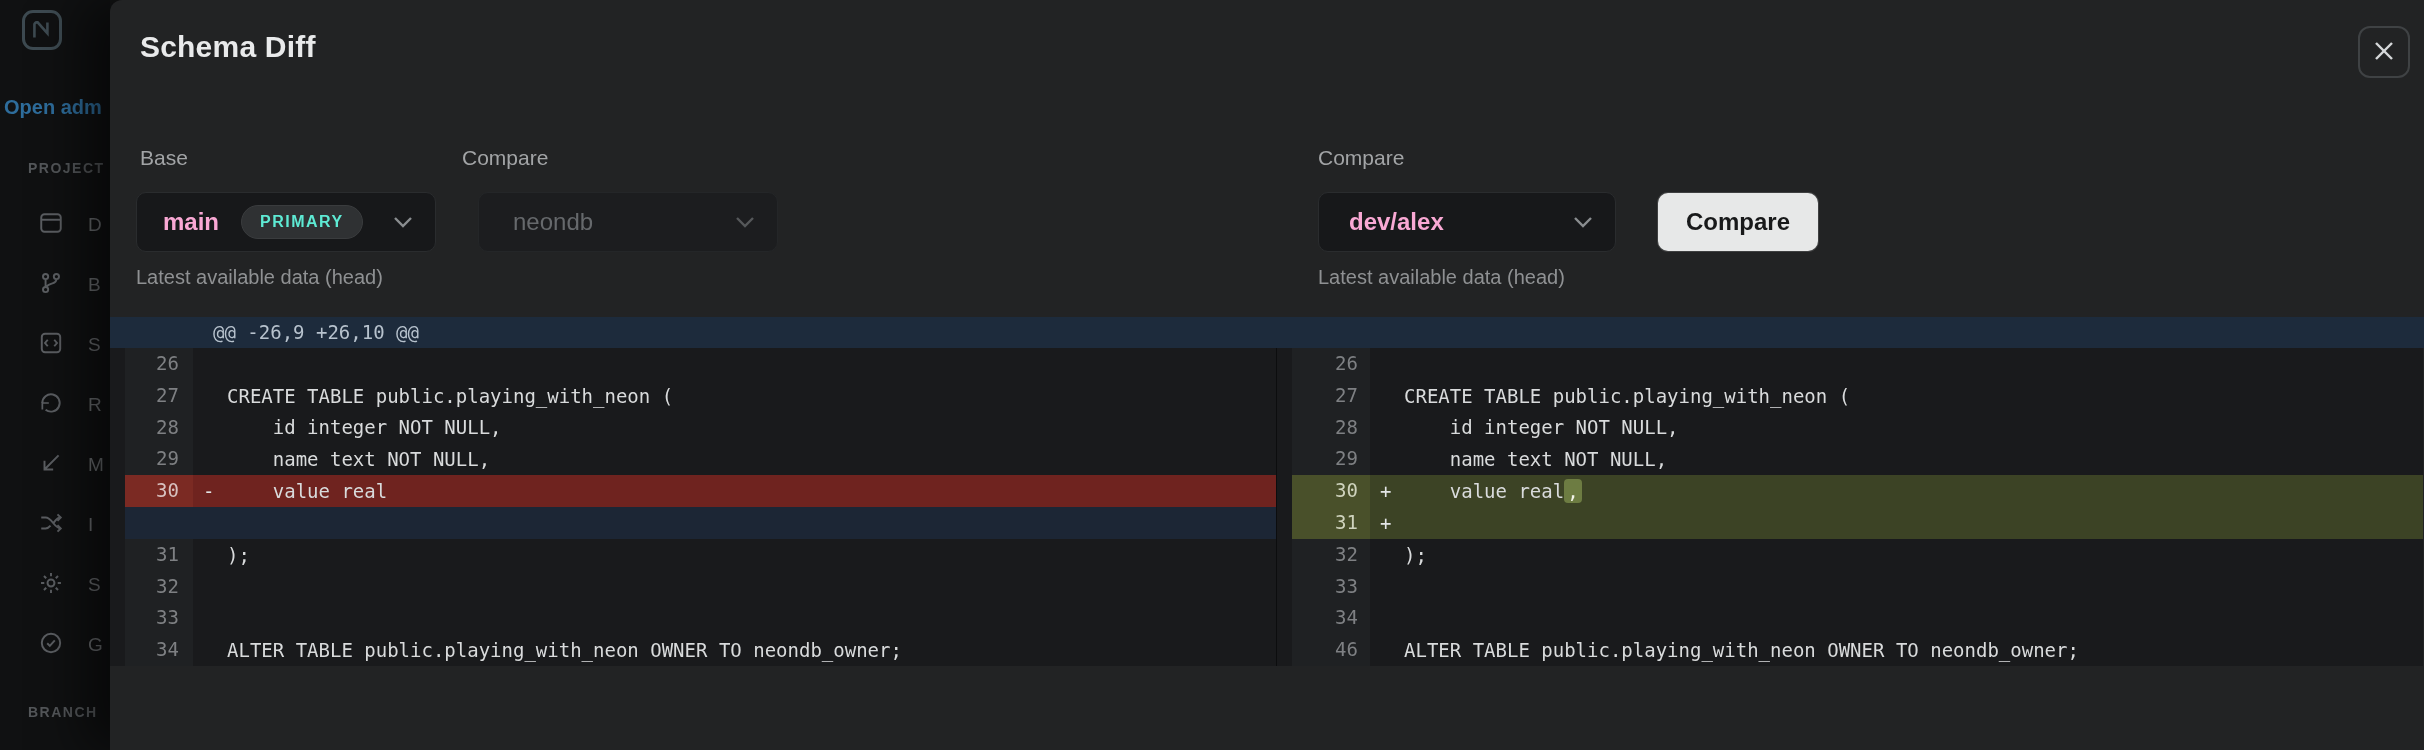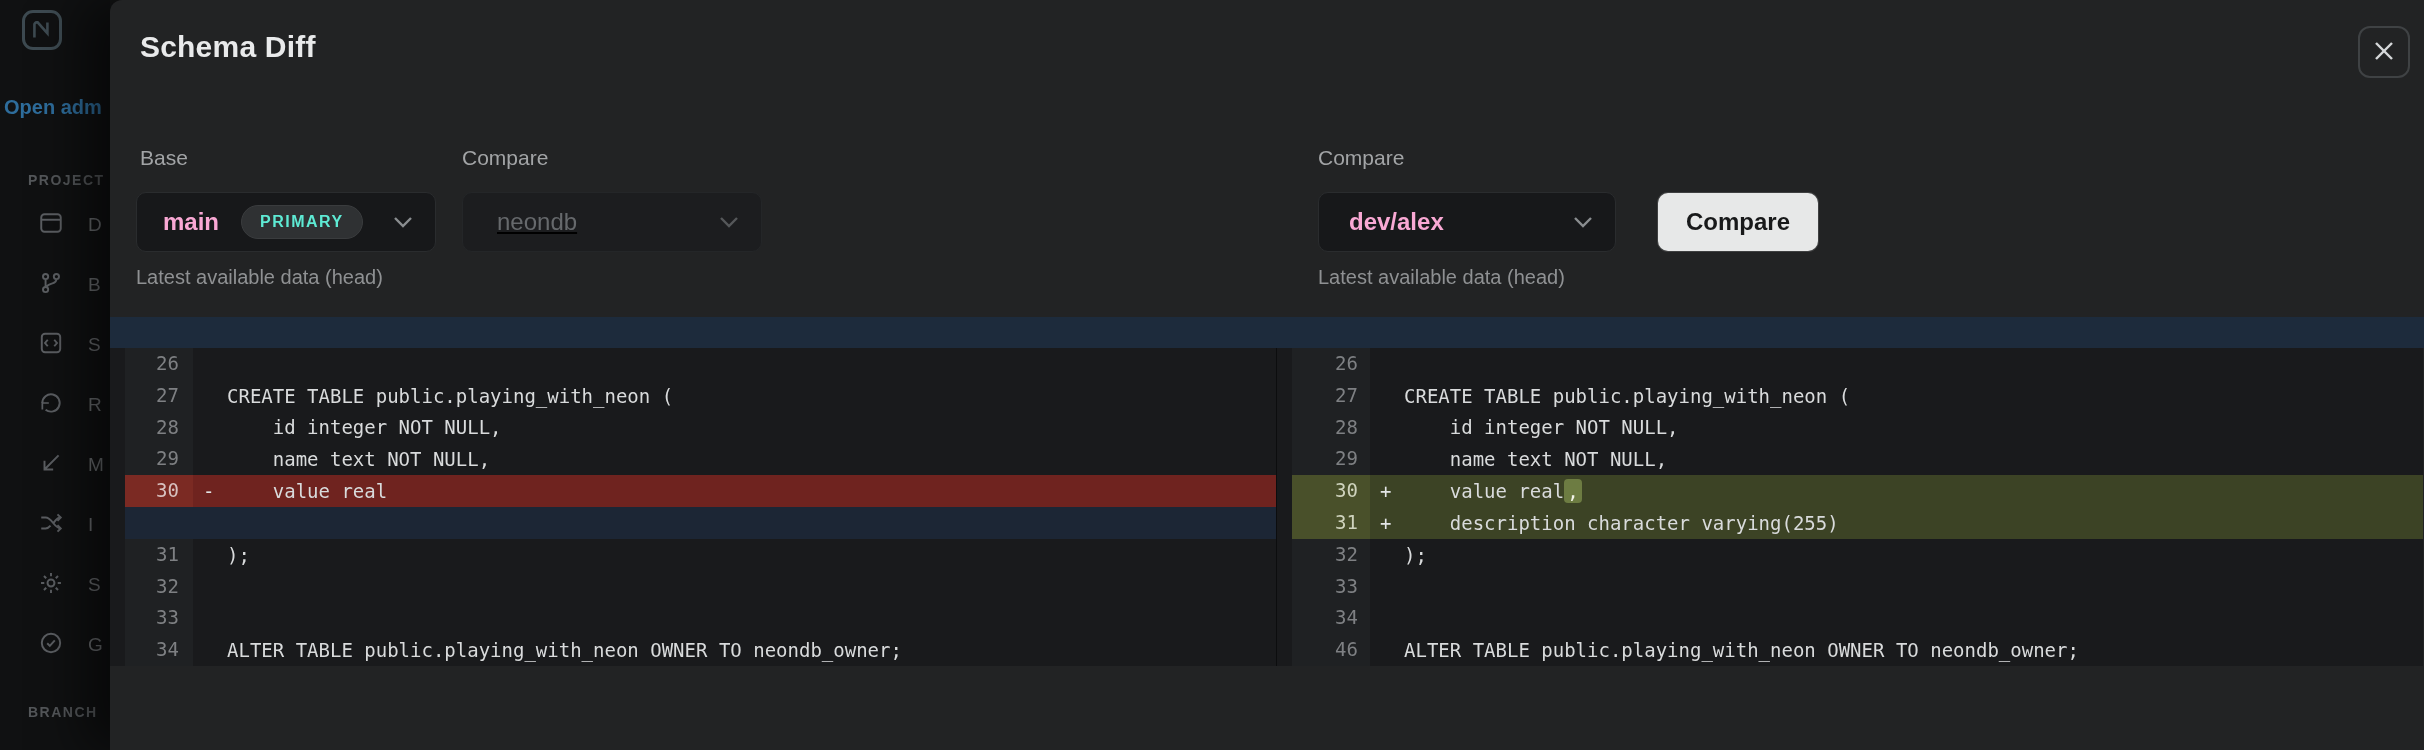--- a/index.html
+++ b/index.html
@@ -84,21 +84,21 @@
 
 <div class="stage">
 
   <nav class="sidebar">
     <div class="logo">
       <svg width="26" height="26" viewBox="0 0 24 24" fill="none" stroke="#46555c" stroke-width="2.4">
         <path d="M5 19 V7 a2 2 0 0 1 2-2 h1 l9 10 V5"></path>
       </svg>
     </div>
     <a class="open-link">Open adm</a>
-    <div class="side-section" style="top:160px;margin-top:12px;">PROJECT</div>
+    <div class="side-section" style="top:160px;">PROJECT</div>
     <div class="side-items">
         <div class="side-item">
           <span class="icon"><svg width="26" height="26" viewBox="0 0 24 24" fill="none" stroke="currentColor" stroke-width="1.8">
               <rect x="3" y="4" width="18" height="16" rx="3"></rect>
               <line x1="3" y1="9" x2="21" y2="9"></line>
             </svg></span>
           <span class="lbl">D</span>
         </div>
         <div class="side-item">
           <span class="icon"><svg width="26" height="26" viewBox="0 0 24 24" fill="none" stroke="currentColor" stroke-width="1.8">
@@ -172,21 +172,21 @@
     <div class="select" style="left:26px; width:300px;">
       <span class="val" style="margin-left:26px;">main</span>
       <span class="badge">PRIMARY</span>
       <span class="chev">
         <svg width="20" height="12" viewBox="0 0 20 12" fill="none" stroke="#8a8d90" stroke-width="2.4">
           <polyline points="2,2 10,10 18,2"></polyline>
         </svg>
       </span>
     </div>
 
-    <div class="select muted" style="left:352px; width:300px;text-decoration:underline;">
+    <div class="select muted" style="left:368px; width:300px;">
       <span class="val" style="margin-left:34px;">neondb</span>
       <span class="chev">
         <svg width="20" height="12" viewBox="0 0 20 12" fill="none" stroke="#55585a" stroke-width="2.4">
           <polyline points="2,2 10,10 18,2"></polyline>
         </svg>
       </span>
     </div>
 
     <div class="select" style="left:1208px; width:298px;">
       <span class="val" style="margin-left:30px;">dev/alex</span>
@@ -197,20 +197,21 @@
       </span>
     </div>
 
     <button class="compare-btn">Compare</button>
 
     <div class="hint" style="left:26px;">Latest available data (head)</div>
     <div class="hint" style="left:1208px;">Latest available data (head)</div>
 
     <div class="diff">
       <div class="hunk-bar">
+        <div class="hunk-left">@@ -26,9 +26,10 @@</div>
         <div class="hunk-right"></div>
       </div>
       <div class="panes">
         <div class="pane left" id="pane-left">
             <div class="row context">
               <span class="ln-cell">26</span>
               <span class="sign"></span>
               <span class="code"></span>
             </div>
             <div class="row context">
@@ -281,21 +282,20 @@
               <span class="code">    name text NOT NULL,</span>
             </div>
             <div class="row added">
               <span class="ln-cell">30</span>
               <span class="sign">+</span>
               <span class="code">    value real<span class="hl">,</span></span>
             </div>
             <div class="row added">
               <span class="ln-cell">31</span>
               <span class="sign">+</span>
-              <span class="code">    description character varying(255)</span>
             </div>
             <div class="row context">
               <span class="ln-cell">32</span>
               <span class="sign"></span>
               <span class="code">);</span>
             </div>
             <div class="row context">
               <span class="ln-cell">33</span>
               <span class="sign"></span>
               <span class="code"></span>

